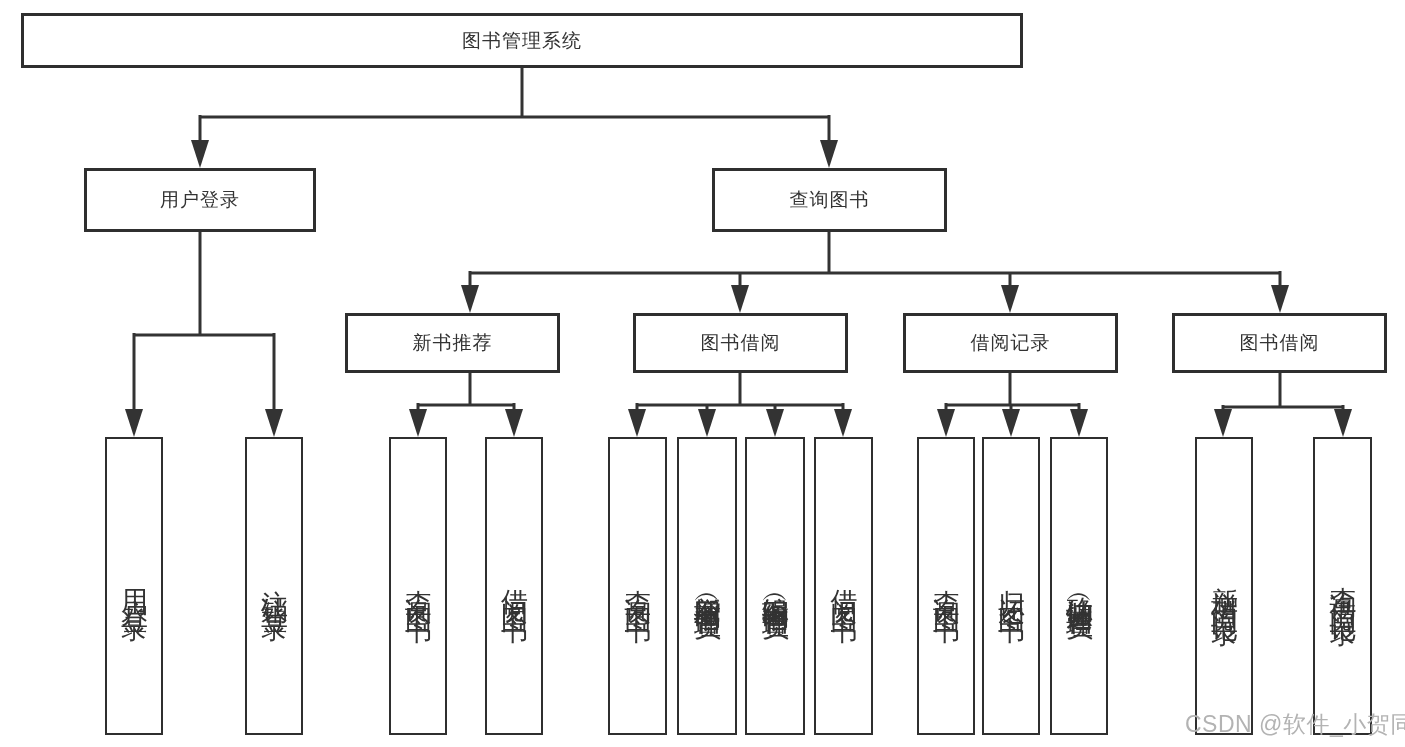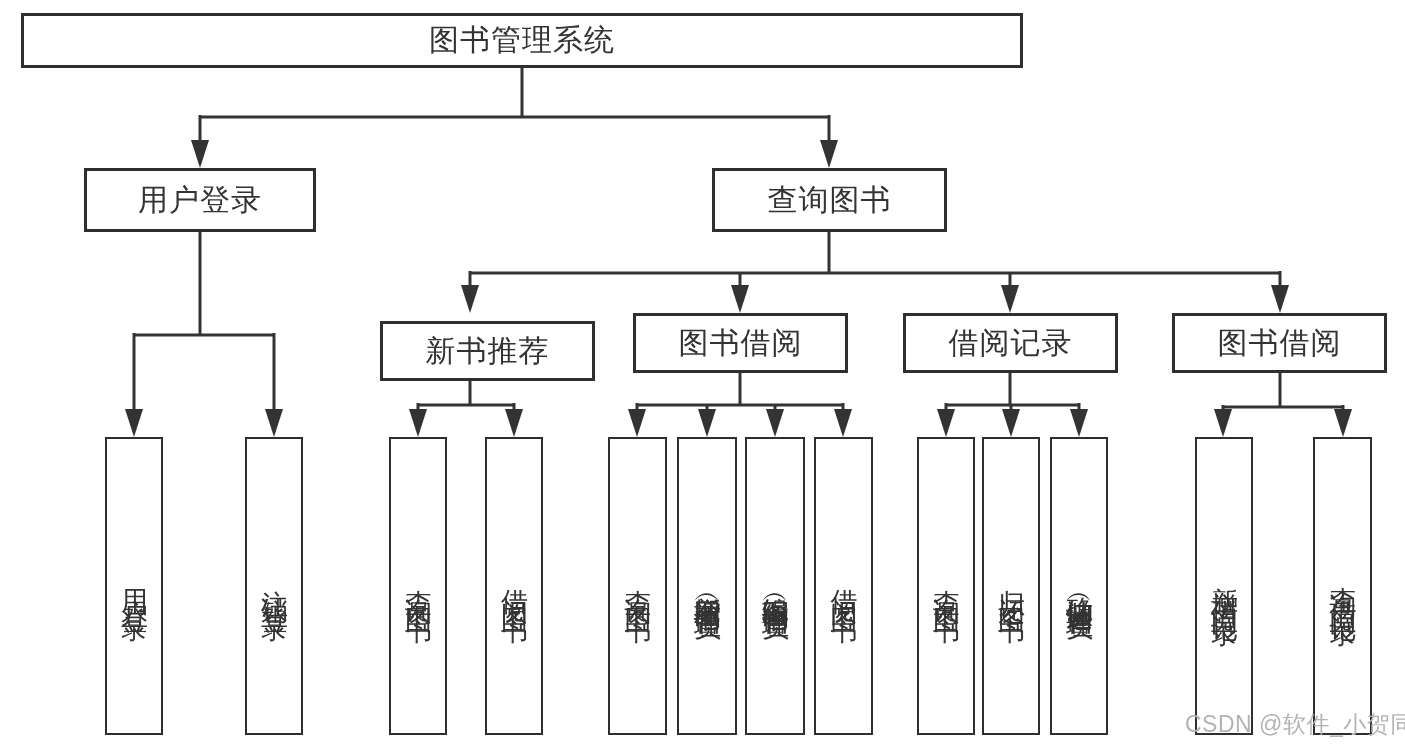--- a/index.html
+++ b/index.html
@@ -21,26 +21,26 @@
     position: absolute;
     box-sizing: border-box;
     background: #ffffff;
     border: 3px solid #2f2f2f;
     display: flex;
     align-items: center;
     justify-content: center;
     color: #333333;
     z-index: 2;
   }
-  .node.hbox { font-size: 30px; letter-spacing: 1px; }
+  .node.hbox { font-size: 19px; letter-spacing: 1px; }
   .node.root { left: 21px; top: 13px; width: 1002px; height: 55px; }
   .node.l2a  { left: 84px;  top: 168px; width: 232px; height: 64px; }
   .node.l2b  { left: 712px; top: 168px; width: 235px; height: 64px; }
   .node.l3   { top: 313px; width: 215px; height: 60px; }
-  .node.l3a  { left: 380px; margin-top: 8px; }
+  .node.l3a  { left: 345px; }
   .node.l3b  { left: 633px; font-family: Liberation Serif, serif; }
   .node.l3c  { left: 903px; }
   .node.l3d  { left: 1172px; }
   .node.leaf {
     top: 437px;
     height: 298px;
     border-width: 2.5px;
   }
   .node.leaf span {
     writing-mode: vertical-rl;

